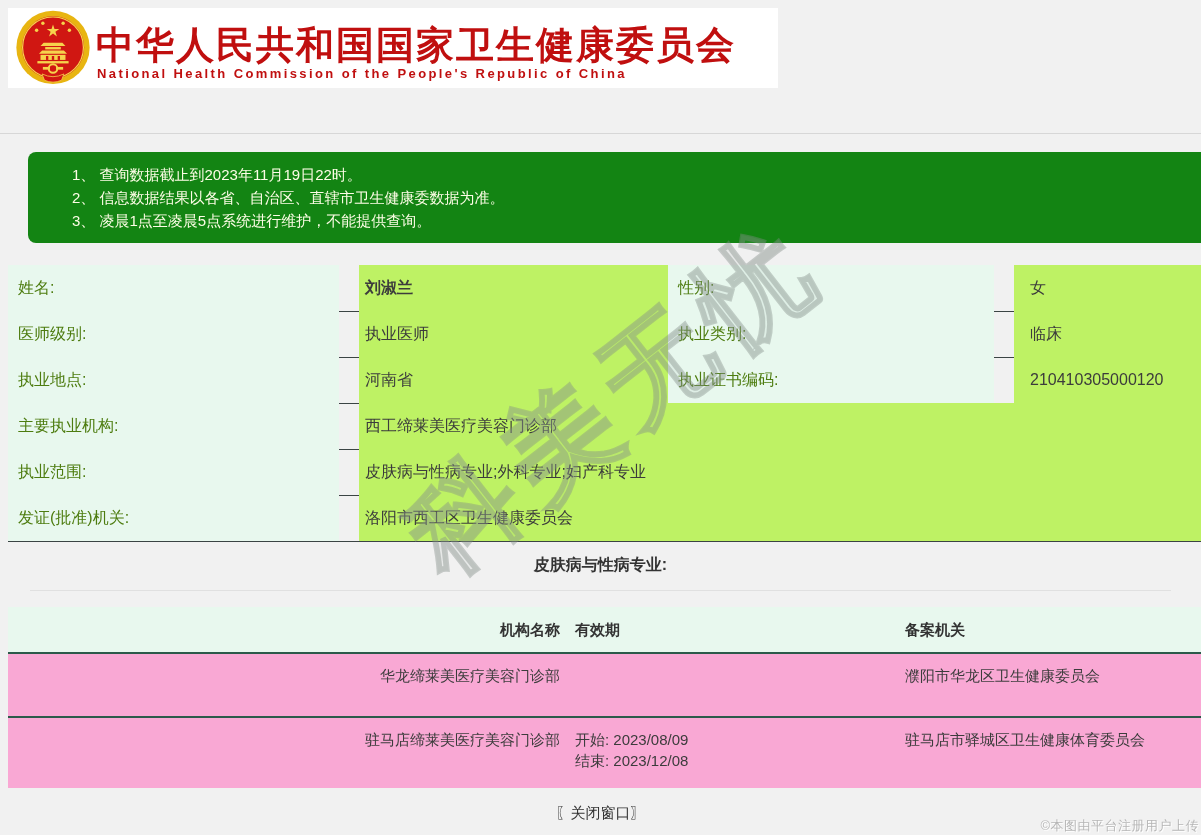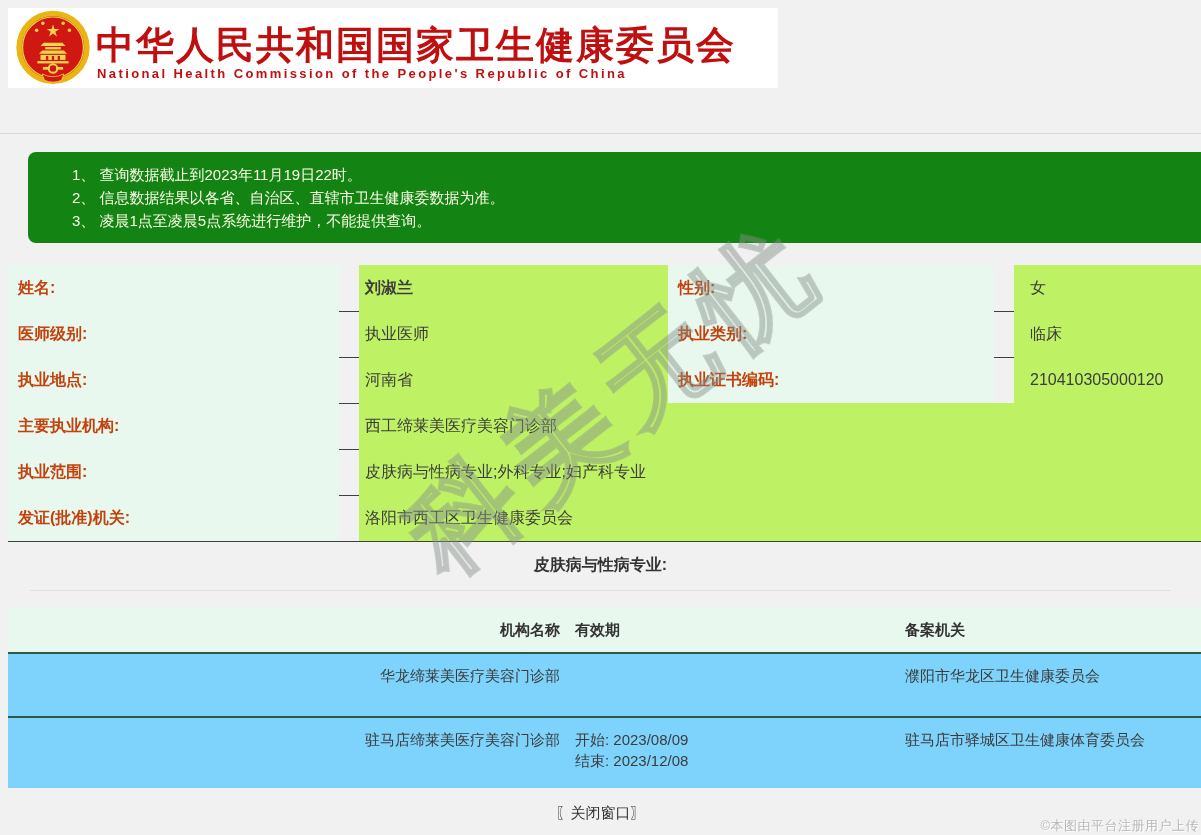--- a/index.html
+++ b/index.html
@@ -20,39 +20,39 @@
               border-radius:8px 0 0 8px;box-sizing:border-box;padding:11px 0 0 44px;}
   .notice-line{font-size:15px;line-height:23px;color:#fdfde6;white-space:nowrap;}
 
   
   .profile-table{position:absolute;left:8px;top:265px;width:1193px;height:276px;}
   .p-row{position:absolute;left:0;width:1193px;height:46px;border-bottom:1px solid #3b4444;box-sizing:content-box;}
   .cell{position:absolute;top:0;height:46px;line-height:46px;font-size:16px;box-sizing:border-box;
         white-space:nowrap;overflow:hidden;}
   .mint{background:#e8f8ee;}
   .white{background:#bef264;margin-left:20px;}
-  .lbl{font-weight:bold;color:#c2410c;}
+  .lbl{font-weight:normal;color:#4d7c0f;}
   .val{color:#3c3c3c;}
   .c-l1{left:0;width:331px;padding-left:10px;}
   .c-v1{left:331px;width:329px;padding-left:6px;}
   .c-l2{left:660px;width:326px;padding-left:10px;}
   .c-v2{left:986px;width:207px;padding-left:16px;}
   .c-vwide{left:331px;width:862px;padding-left:6px;}
   .bold{font-weight:bold;}
 
   
   .section-title{position:absolute;left:0;top:555px;width:1201px;text-align:center;
                  font-size:16px;font-weight:bold;color:#333;}
   .section-divider{position:absolute;left:30px;top:590px;width:1141px;height:1px;background:#e0e0e0;}
 
   .org-table{position:absolute;left:8px;top:607px;width:1193px;}
   .o-header{position:absolute;left:0;top:0;width:1193px;height:47px;background:#e8f8ee;
             border-bottom:2px solid #2c5a4a;box-sizing:border-box;}
   .o-hcell{position:absolute;top:0;height:45px;line-height:45px;font-size:15px;font-weight:bold;color:#333;}
-  .o-row{position:absolute;left:0;width:1193px;background:#7dd3fc;}
+  .o-row{position:absolute;left:0;width:1193px;background:#f9a8d4;}
   .o-row1{top:47px;height:62px;}
   .o-divider{position:absolute;left:0;top:109px;width:1193px;height:2px;background:#2c5a4a;}
   .o-row2{top:111px;height:70px;}
   .o-cell{position:absolute;top:11px;font-size:15px;line-height:21px;color:#3c3c3c;white-space:nowrap;}
   .o-c1{left:22px;width:530px;text-align:right;}
   .o-c2{left:567px;width:315px;}
   .o-c3{left:897px;width:296px;}
 
   
   .close-row{position:absolute;left:0;top:804px;width:1201px;text-align:center;}

